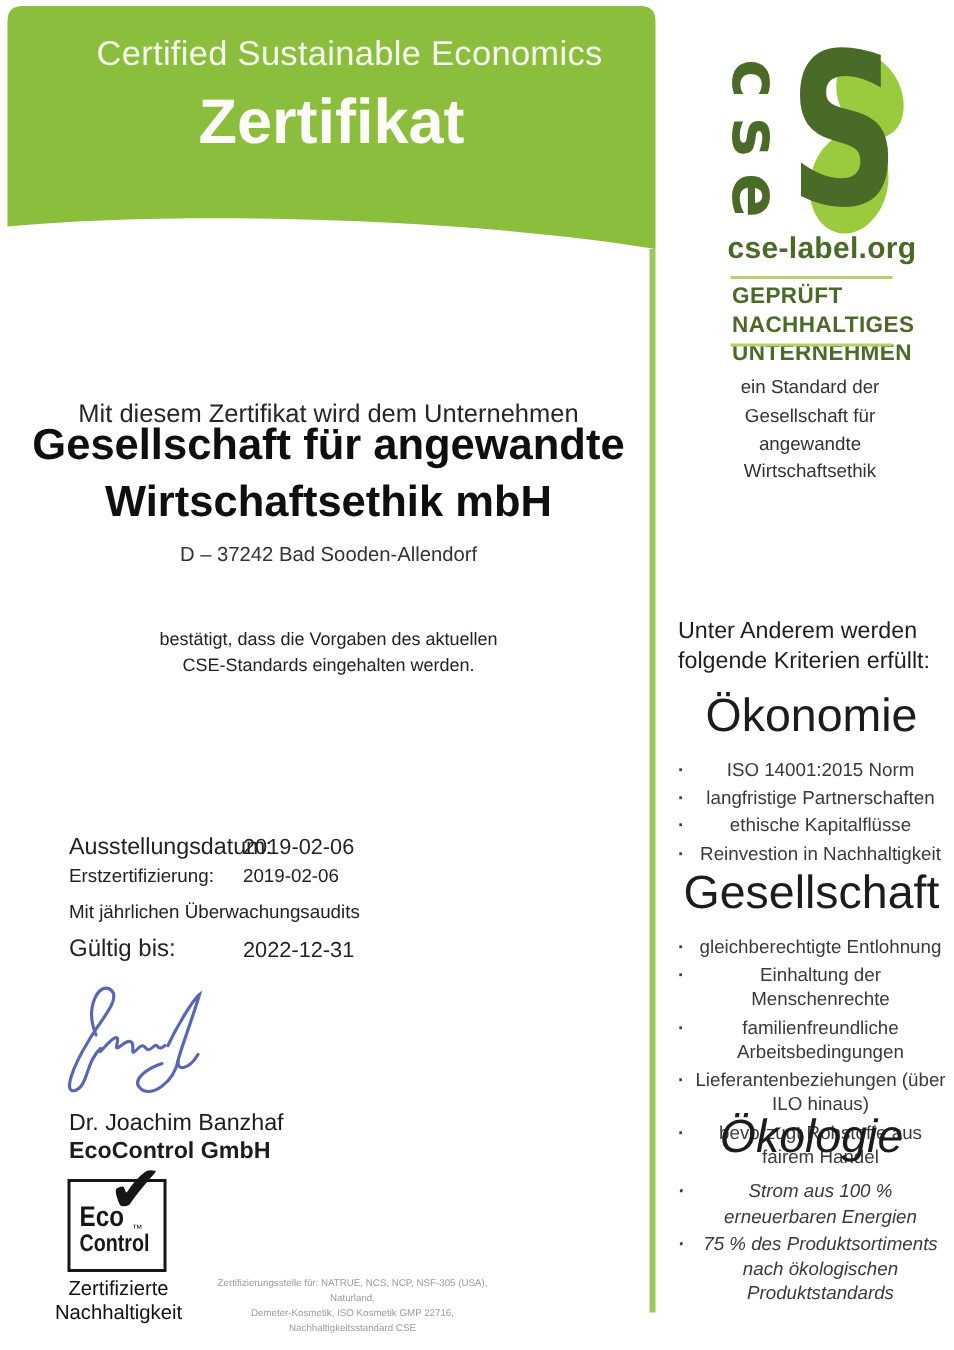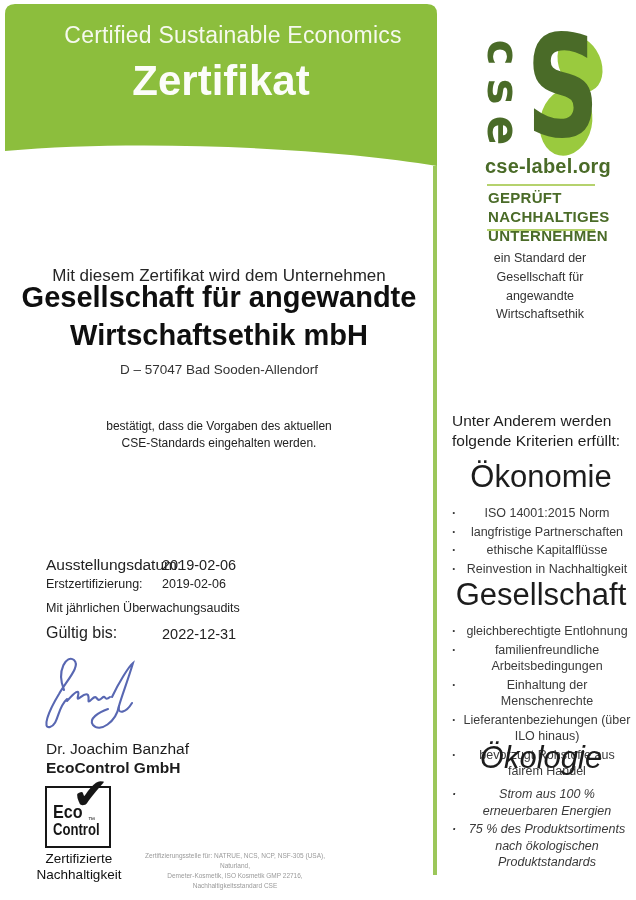--- a/index.html
+++ b/index.html
@@ -120,21 +120,21 @@
   <div class="standard-note">ein Standard der
 Gesellschaft für
 angewandte
 Wirtschaftsethik</div>
 
   <div class="divider"></div>
 
   <div class="intro">Mit diesem Zertifikat wird dem Unternehmen</div>
   <div class="company">Gesellschaft für angewandte
 Wirtschaftsethik mbH</div>
-  <div class="address">D – 57047 Bad Sooden-Allendorf</div>
+  <div class="address">D – 37242 Bad Sooden-Allendorf</div>
   <div class="statement">bestätigt, dass die Vorgaben des aktuellen
 CSE-Standards eingehalten werden.</div>
 
   <div class="d-lbl issue-lbl">Ausstellungsdatum:</div>
   <div class="d-val issue-val">2019-02-06</div>
   <div class="d-lbl first-lbl">Erstzertifizierung:</div>
   <div class="d-val first-val">2019-02-06</div>
   <div class="audit-note">Mit jährlichen Überwachungsaudits</div>
   <div class="d-lbl valid-lbl">Gültig bis:</div>
   <div class="d-val valid-val">2022-12-31</div>
@@ -172,22 +172,22 @@
         <li>ISO 14001:2015 Norm</li>
         <li>langfristige Partnerschaften</li>
         <li>ethische Kapitalflüsse</li>
         <li>Reinvestion in Nachhaltigkeit</li>
       </ul>
   </div>
   <div class="criteria-section sec-1">
     <h2>Gesellschaft</h2>
     <ul>
         <li>gleichberechtigte Entlohnung</li>
+        <li>Einhaltung der Menschenrechte</li>
         <li>familienfreundliche Arbeitsbedingungen</li>
-        <li>Einhaltung der Menschenrechte</li>
         <li>Lieferantenbeziehungen (über ILO hinaus)</li>
         <li>bevorzugt Rohstoffe aus fairem Handel</li>
       </ul>
   </div>
   <div class="criteria-section sec-2">
     <h2>Ökologie</h2>
     <ul>
         <li>Strom aus 100 % erneuerbaren Energien</li>
         <li>75 % des Produktsortiments nach ökologischen Produktstandards</li>
       </ul>

